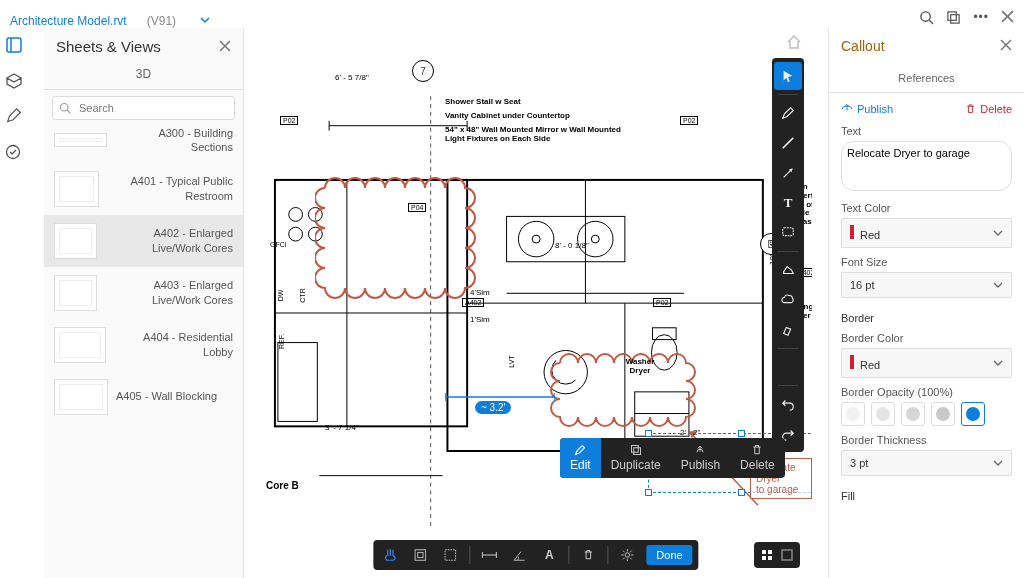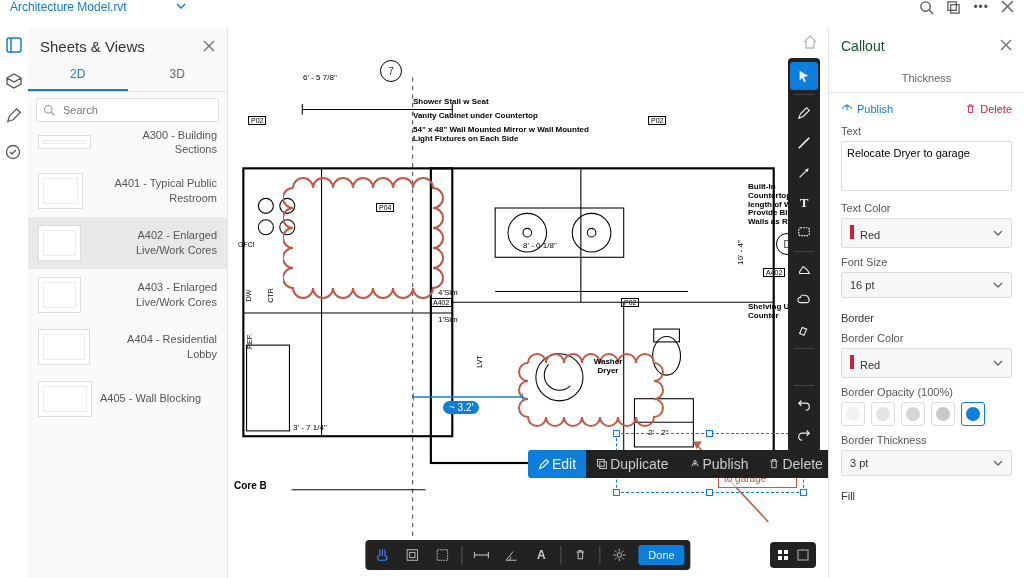--- a/index.html
+++ b/index.html
@@ -1,26 +1,26 @@
 <!DOCTYPE html>
 <html><head>
 <meta charset="utf-8">
 <style>
   * { box-sizing: border-box; margin: 0; padding: 0; font-family: -apple-system, BlinkMacSystemFont, "Segoe UI", Arial, sans-serif; }
   body { width: 1024px; height: 578px; overflow: hidden; background: #fff; display: flex; flex-direction: column; font-size: 12px; color: #333; }
   
   
-  .top-header { height: 28px; display: flex; align-items: flex-start; padding: 0 10px; gap: 8px; }
+  .top-header { height: 28px; display: flex; align-items: flex-end; padding: 0 10px; gap: 20px; }
   .file-name { color: #0d7edc; font-weight: 500; cursor: pointer; }
   .version { color: #888; margin-top: 44px; }
   .chevron { color: #0d7edc; margin-left: 4px; }
   .top-header-right { margin-left: auto; display: flex; gap: 12px; color: #555; }
   .top-header-right svg { cursor: pointer; }
   
-  .main { flex: 1; display: flex; overflow: hidden; position: relative; }
+  .main { flex: 1; display: flex; overflow: hidden; position: relative; gap: 16px; }
   
   
   .left-rail { width: 28px; background: #fff; display: flex; flex-direction: column; align-items: center; gap: 18px; padding-top: 8px; }
   .left-rail .rail-icon { width: 18px; height: 18px; color: #0d7edc; cursor: pointer; }
   .left-rail .rail-icon.muted { color: #555; }
   
   
   .sheets-panel { width: 200px; background: #fafafa; display: flex; flex-direction: column; border-right: 1px solid #e5e5e5; }
   .sheets-header { display: flex; align-items: center; justify-content: space-between; padding: 10px 12px 4px; font-size: 15px; color: #333; }
   .sheets-tabs { display: flex; border-bottom: 1px solid #e0e0e0; }
@@ -50,49 +50,49 @@
   .handle { position:absolute; width:7px; height:7px; background:#fff; border:1px solid #0d7edc; }
   
   
   .vtoolbar { position: absolute; right: 8px; top: 30px; width: 32px; background: #222; border-radius: 4px; display: flex; flex-direction: column; align-items: center; padding: 4px 0; gap: 2px; }
   .vtool { width: 28px; height: 28px; color: #eee; display: flex; align-items: center; justify-content: center; cursor: pointer; border-radius: 3px; font-size: 13px; }
   .vtool.active { background: #0d7edc; }
   .vtool-sep { width: 20px; height: 1px; background: #444; margin: 2px 0; }
   
   
   .edit-bar { position: absolute; left: 50%; bottom: 100px; transform: translateX(-50%); background: #222; border-radius: 4px; display: flex; align-items: center; padding: 0; color: #ccc; }
-  .edit-btn { padding: 6px 10px; display: flex; flex-direction: row; align-items: center; gap: 2px; cursor: pointer; font-size: 14px; color: #ccc; }
+  .edit-btn { padding: 6px 10px; display: flex; flex-direction: column; align-items: center; gap: 2px; cursor: pointer; font-size: 12px; color: #ccc; }
   .edit-btn.primary { background: #0d7edc; color: #fff; border-radius: 4px 0 0 4px; }
   
   
   .bottom-bar { position:absolute; left:50%; bottom:8px; transform:translateX(-50%); background:#222; border-radius:4px; display:flex; align-items:center; padding:4px 6px; gap:8px; color:#ccc; }
   .bottom-bar .btool { width:22px; height:22px; display:flex; align-items:center; justify-content:center; cursor:pointer; }
   .bottom-bar .sep { width:1px; height:18px; background:#555; }
   .bottom-bar .done { background:#0d7edc; color:#fff; padding:4px 10px; border-radius:3px; font-size:11px; cursor:pointer; }
   
   
   .grid-toggle { position:absolute; right:12px; bottom:10px; background:#222; border-radius:4px; display:flex; padding:3px; }
   .grid-toggle .gt { width:20px; height:20px; color:#888; display:flex; align-items:center; justify-content:center; cursor:pointer; }
   .grid-toggle .gt.on { color:#fff; }
   
   
   .home-ico { position:absolute; right:10px; top:6px; color:#bbb; cursor:pointer; }
   
   
   .right-panel { width: 196px; border-left: 1px solid #e5e5e5; display: flex; flex-direction: column; background: #fff; }
-  .rp-header { display: flex; align-items: flex-start; justify-content: space-between; padding: 10px 12px; font-size: 14px; color: #14532d; }
+  .rp-header { display: flex; align-items: flex-start; justify-content: space-between; padding: 10px 12px; font-size: 14px; color: #a16207; }
   .rp-tabs { display: flex; border-bottom: 1px solid #e0e0e0; }
   .rp-tab { flex: 1; text-align: center; padding: 8px 0; font-size: 11px; color: #666; cursor: pointer; }
   .rp-tab.active { color: #0d7edc; border-bottom: 2px solid #0d7edc; }
   .rp-body { flex: 1; overflow-y: auto; padding: 10px 12px; }
   .rp-row-links { display:flex; justify-content:space-between; margin-bottom:10px; }
   .rp-link { color:#0d7edc; font-size:11px; display:flex; align-items:center; gap:4px; cursor:pointer; }
   .rp-link.del { color:#c23; }
   .rp-section-label { font-size:11px; color:#555; margin:8px 0 4px; }
-  .rp-textarea { width:100%; min-height:50px; border:1px solid #ddd; border-radius:2px; padding:5px; font-size:11px; resize:none; }
+  .rp-textarea { width:100%; min-height:50px; border:1px solid #ddd; border-radius:13px; padding:5px; font-size:11px; resize:none; }
   .rp-select { width:100%; border:1px solid #ddd; border-radius:2px; padding:6px 8px; font-size:11px; background:#f7f7f7; display:flex; align-items:center; justify-content:space-between; cursor:pointer; }
   .color-chip { width:4px; height:14px; background:#c23; display:inline-block; margin-right:6px; }
   .opacity-row { display:flex; gap:6px; margin-top:4px; }
   .op-dot { width:24px; height:24px; border:1px solid #ddd; border-radius:3px; display:flex; align-items:center; justify-content:center; cursor:pointer; }
   .op-circ { width:14px; height:14px; border-radius:50%; background:#bbb; }
   .op-dot.active { border-color:#0d7edc; }
   .op-dot.active .op-circ { background:#0d7edc; }
   
   .close-x { cursor:pointer; color:#777; }
   
@@ -164,21 +164,20 @@
     <div class="sheets-header">
       <span>Sheets &amp; Views</span>
       <span class="close-x">
         <svg width="12" height="12" viewBox="0 0 12 12">
             <line x1="1" y1="1" x2="11" y2="11" stroke="currentColor" stroke-width="1.5"></line>
             <line x1="11" y1="1" x2="1" y2="11" stroke="currentColor" stroke-width="1.5"></line>
           </svg>
       </span>
     </div>
     <div class="sheets-tabs">
-      <div class="sheets-tab active">2D</div>
       <div class="sheets-tab">3D</div>
     </div>
     <div class="search-wrap">
       <div class="search-rel">
         <svg width="12" height="12" viewBox="0 0 16 16">
             <circle cx="7" cy="7" r="5" fill="none" stroke="currentColor" stroke-width="1.5"></circle>
             <line x1="11" y1="11" x2="15" y2="15" stroke="currentColor" stroke-width="1.5"></line>
           </svg>
         <input class="search-input" placeholder="Search" style="">
       </div>
@@ -482,21 +481,21 @@
     <div class="rp-header">
       <span>Callout</span>
       <span class="close-x">
         <svg width="12" height="12" viewBox="0 0 12 12">
             <line x1="1" y1="1" x2="11" y2="11" stroke="currentColor" stroke-width="1.5"></line>
             <line x1="11" y1="1" x2="1" y2="11" stroke="currentColor" stroke-width="1.5"></line>
           </svg>
       </span>
     </div>
     <div class="rp-tabs">
-      <div class="rp-tab">Thickness</div>
+      <div class="rp-tab">References</div>
     </div>
     <div class="rp-body">
       <div class="rp-row-links">
         <span class="rp-link">
           <svg width="12" height="12" viewBox="0 0 16 16">
               <path d="M2 8 a6 4 0 0 1 12 0 M8 3 v7 M5 5 l3-3 l3 3" fill="none" stroke="#0d7edc" stroke-width="1.3"></path>
             </svg>
           <span>Publish</span>
         </span>
         <span class="rp-link del">

